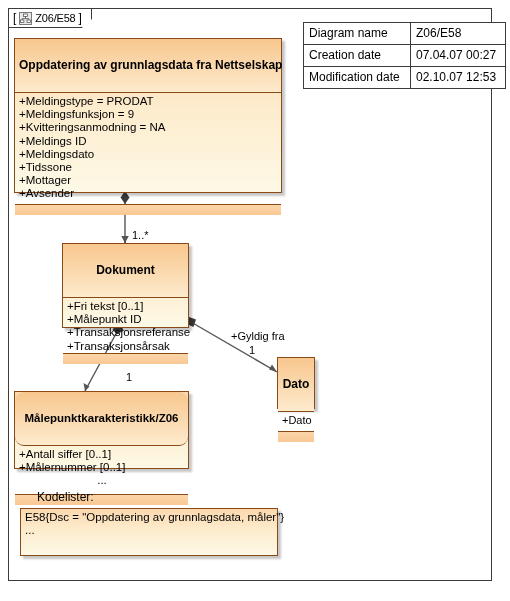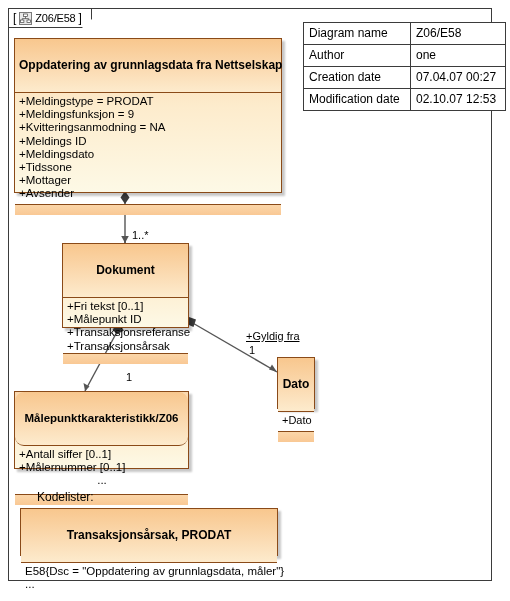--- a/index.html
+++ b/index.html
@@ -88,21 +88,21 @@
   
   #kodelister-label{
     position:absolute;left:37px;top:490px;font-size:12px;color:#000;
   }
 
   
   #connectors{position:absolute;left:0;top:0;width:510px;height:601px;pointer-events:none;}
   .edge-label{position:absolute;font-size:11px;color:#000;white-space:nowrap;}
   #lbl-1star{left:132px;top:229px;}
   #lbl-1-mp{left:126px;top:371px;}
-  #lbl-gyldig{left:246px;top:330px;text-decoration:underline;}
+  #lbl-gyldig{left:231px;top:330px;}
   #lbl-gyldig-1{left:249px;top:344px;}
 </style>
 </head>
 <body>
 
 <div id="uml-frame"></div>
 
 <div id="frame-tab">
   <span class="bracket">[</span>
   <span class="tab-icon">
@@ -185,36 +185,31 @@
   <div class="cls-name">Dato</div>
   <div class="cls-attrs">
     <div class="attr">+Dato</div>
   </div>
   <div class="cls-ops"></div>
 </div>
 
 <div id="kodelister-label">Kodelister:</div>
 
 <div class="uml-class" id="class-kodeliste">
-  <div class="cls-name">Transaksjonsårsak, PRODAT</div>
   <div class="cls-attrs">
     <div class="attr">E58{Dsc = "Oppdatering av grunnlagsdata, måler"}</div>
     <div class="attr">...</div>
   </div>
 </div>
 
 <table id="info-table">
   <tbody>
     <tr>
       <td class="k">Diagram name</td>
       <td class="v">Z06/E58</td>
-    </tr>
-    <tr>
-      <td class="k">Author</td>
-      <td class="v">one</td>
     </tr>
     <tr>
       <td class="k">Creation date</td>
       <td class="v">07.04.07 00:27</td>
     </tr>
     <tr>
       <td class="k">Modification date</td>
       <td class="v">02.10.07 12:53</td>
     </tr>
   </tbody>

